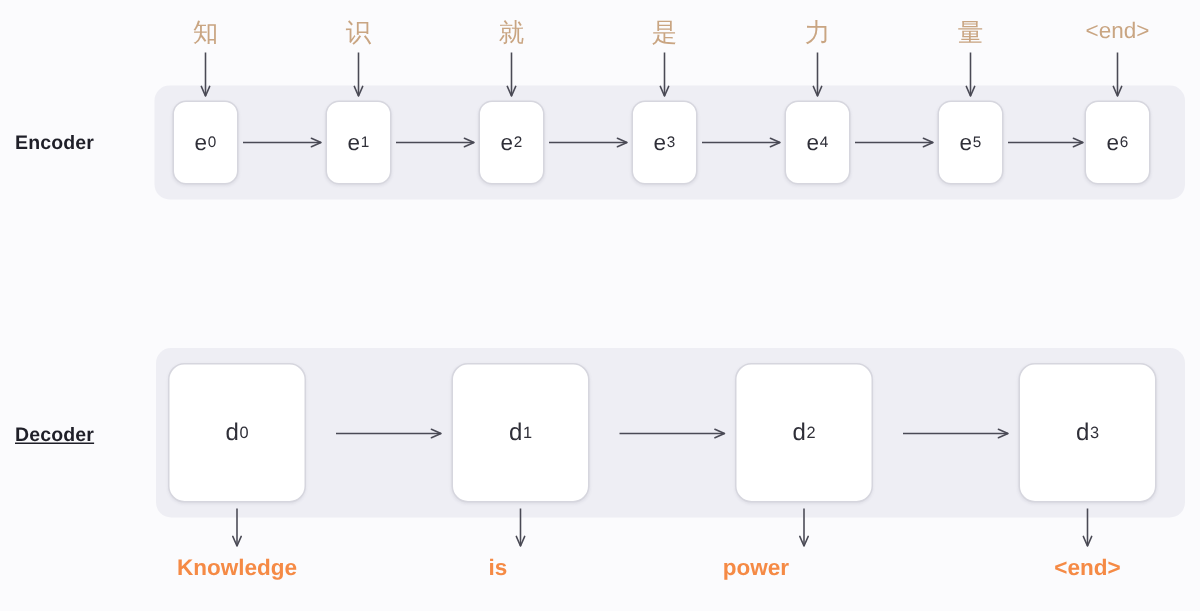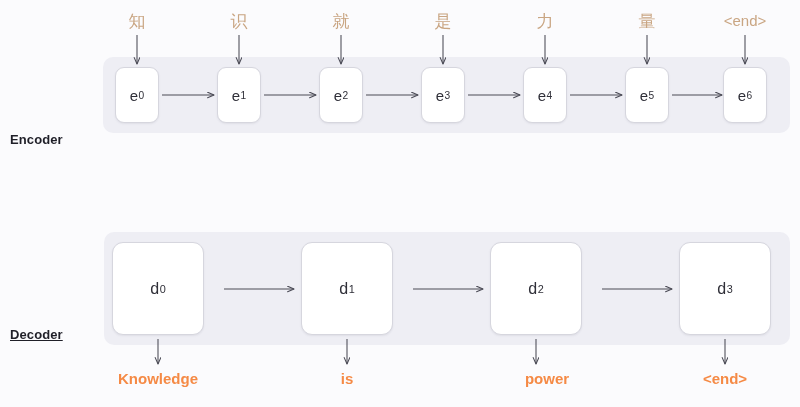--- a/index.html
+++ b/index.html
@@ -32,21 +32,20 @@
 
   
   .row-label {
     position: absolute;
     left: 10px;
     font-size: 13px;
     font-weight: bold;
     color: #1f1f28;
     letter-spacing: .1px;
     white-space: nowrap;
-    margin-top: 45px;
   }
   .row-label.encoder { top: 87px; }
   .row-label.decoder { top: 282px; text-decoration: underline; }
 
   
   .cell {
     position: absolute;
     background: #ffffff;
     border: 1px solid #d6d6de;
     border-radius: 9px;
@@ -191,17 +190,17 @@
   <div class="cell dec" style="left:490px">
     <span>d</span>
       <span class="sub">2</span>
   </div>
   <div class="cell dec" style="left:679px">
     <span>d</span>
       <span class="sub">3</span>
   </div>
 
   <div class="token-out" style="left:158px">Knowledge</div>
-  <div class="token-out" style="left:347px">is</div>
-  <div class="token-out" style="left:547px">power</div>
+  <div class="token-out" style="left:332px">is</div>
+  <div class="token-out" style="left:504px">power</div>
   <div class="token-out" style="left:725px">&lt;end&gt;</div>
 
 </div>
 
 </body></html>

